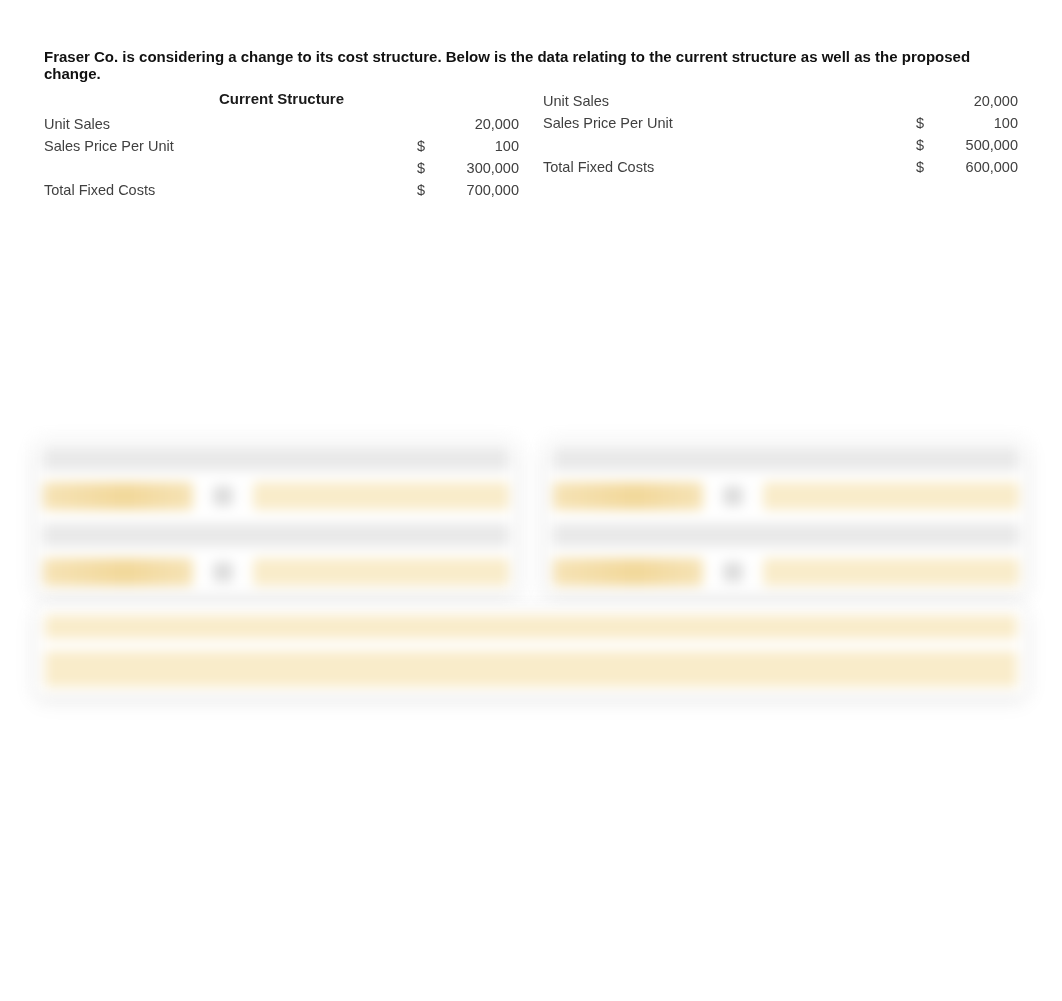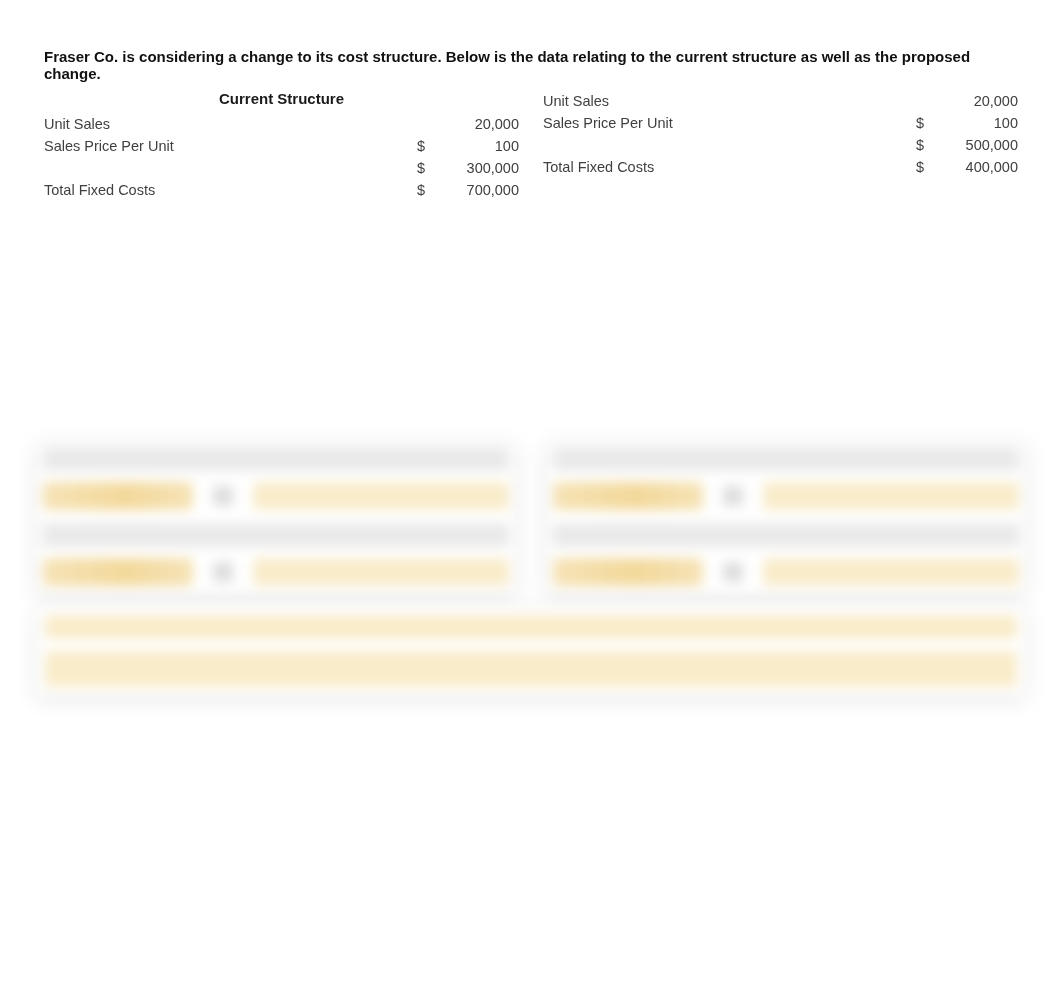--- a/index.html
+++ b/index.html
@@ -95,21 +95,21 @@
         <span class="val">100</span>
       </div>
       <div class="row">
         <span class="label"></span>
         <span class="cur">$</span>
         <span class="val">500,000</span>
       </div>
       <div class="row">
         <span class="label">Total Fixed Costs</span>
         <span class="cur">$</span>
-        <span class="val">400,000</span>
+        <span class="val">600,000</span>
       </div>
     </div>
   </div>
 
   <div class="answers">
     <div class="pair">
       <div class="panel">
         <div class="hd"></div>
         <div class="line">
             <div class="tag"></div>

